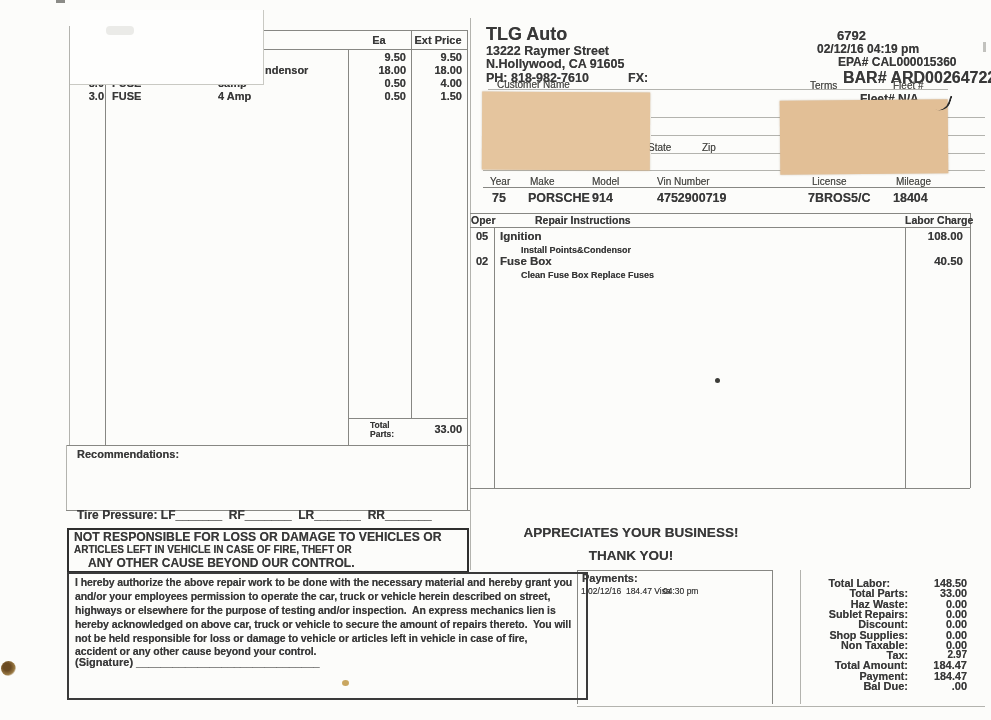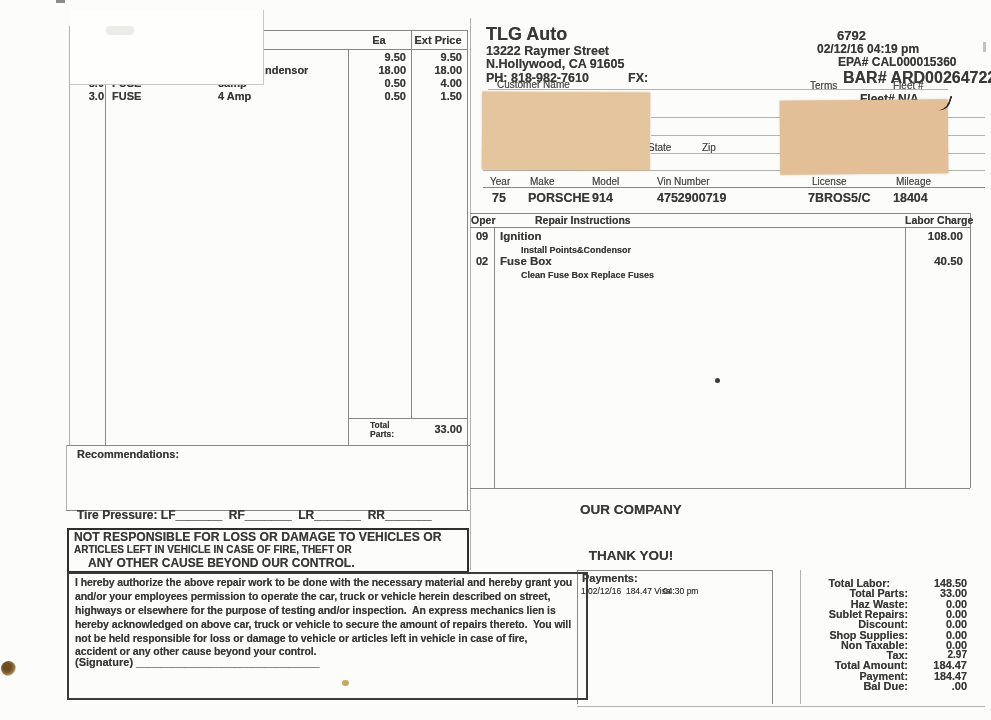--- a/index.html
+++ b/index.html
@@ -122,31 +122,31 @@
   <div class="hl" style="left:470px;top:227px;width:500px"></div>
   <div class="vl" style="left:494px;top:227px;height:261px"></div>
   <div class="vl" style="left:905px;top:227px;height:261px"></div>
   <div class="vl" style="left:970px;top:213px;height:275px"></div>
   <div class="hl" style="left:470px;top:488px;width:500px"></div>
 
   <div class="t sb" style="left:471px;top:215px;font-size:10.5px">Oper</div>
   <div class="t sb" style="left:535px;top:215px;font-size:10.5px">Repair Instructions</div>
   <div class="t sb r" style="left:905px;top:215px;width:62px;font-size:10.5px">Labor Charge</div>
 
-  <div class="t sb c" style="left:474px;top:230px;width:16px;font-size:11px">09</div>
+  <div class="t sb c" style="left:474px;top:230px;width:16px;font-size:11px">05</div>
   <div class="t sb" style="left:500px;top:230px;font-size:11.5px">Ignition</div>
   <div class="t sb r" style="left:905px;top:230px;width:58px;font-size:11.5px">108.00</div>
   <div class="t sb" style="left:521px;top:245px;font-size:9px">Install Points&amp;Condensor</div>
 
   <div class="t sb c" style="left:474px;top:255px;width:16px;font-size:11px">02</div>
   <div class="t sb" style="left:500px;top:255px;font-size:11.5px">Fuse Box</div>
   <div class="t sb r" style="left:905px;top:255px;width:58px;font-size:11.5px">40.50</div>
   <div class="t sb" style="left:521px;top:270px;font-size:9px">Clean Fuse Box Replace Fuses</div>
 
-  <div class="t b c" style="left:490px;top:502px;width:282px;font-size:13.5px">OUR COMPANY</div>
+  <div class="t b c" style="left:490px;top:525px;width:282px;font-size:13.5px">APPRECIATES YOUR BUSINESS!</div>
   <div class="t b c" style="left:490px;top:548px;width:282px;font-size:13.5px">THANK YOU!</div>
 
   <div class="vl" style="left:577px;top:570px;height:134px"></div>
   <div class="hl" style="left:577px;top:570px;width:195px"></div>
   <div class="vl" style="left:772px;top:570px;height:134px"></div>
   <div class="vl f" style="left:800px;top:570px;height:134px"></div>
   <div class="hl f" style="left:577px;top:706px;width:408px"></div>
   <div class="t b" style="left:582px;top:572px;font-size:11px">Payments:</div>
   <div class="t" style="left:581px;top:587px;font-size:8.5px">1 02/12/16  184.47 Visa</div>
   <div class="t" style="left:663px;top:587px;font-size:8.5px">04:30 pm</div>

